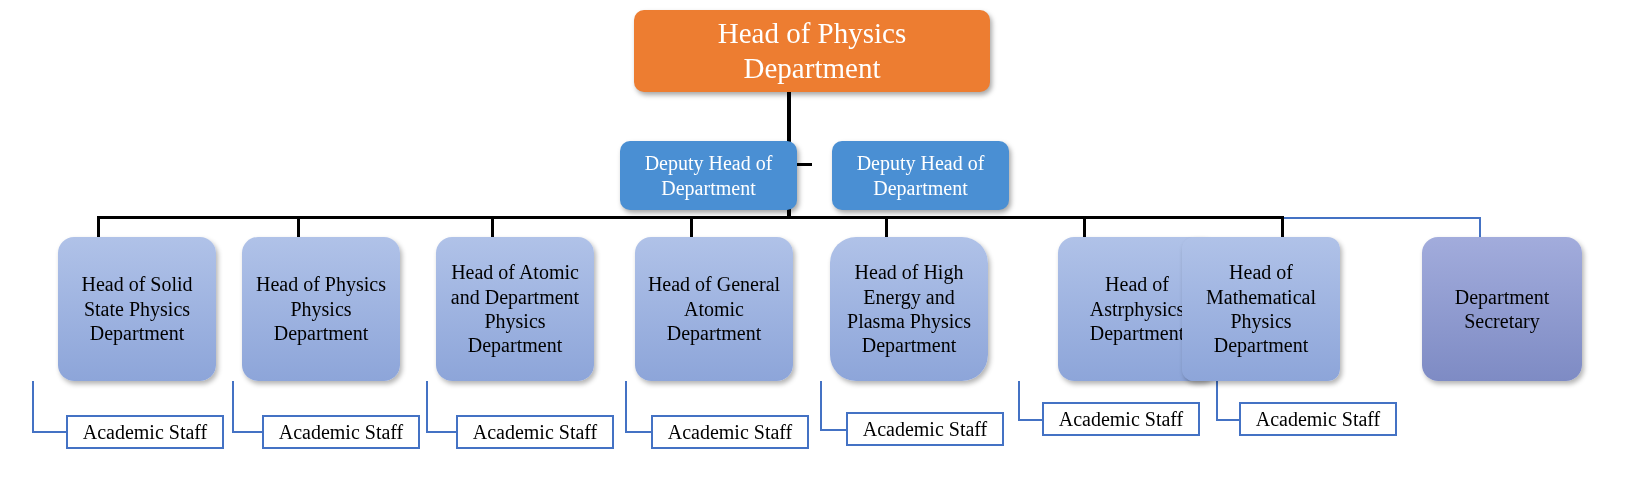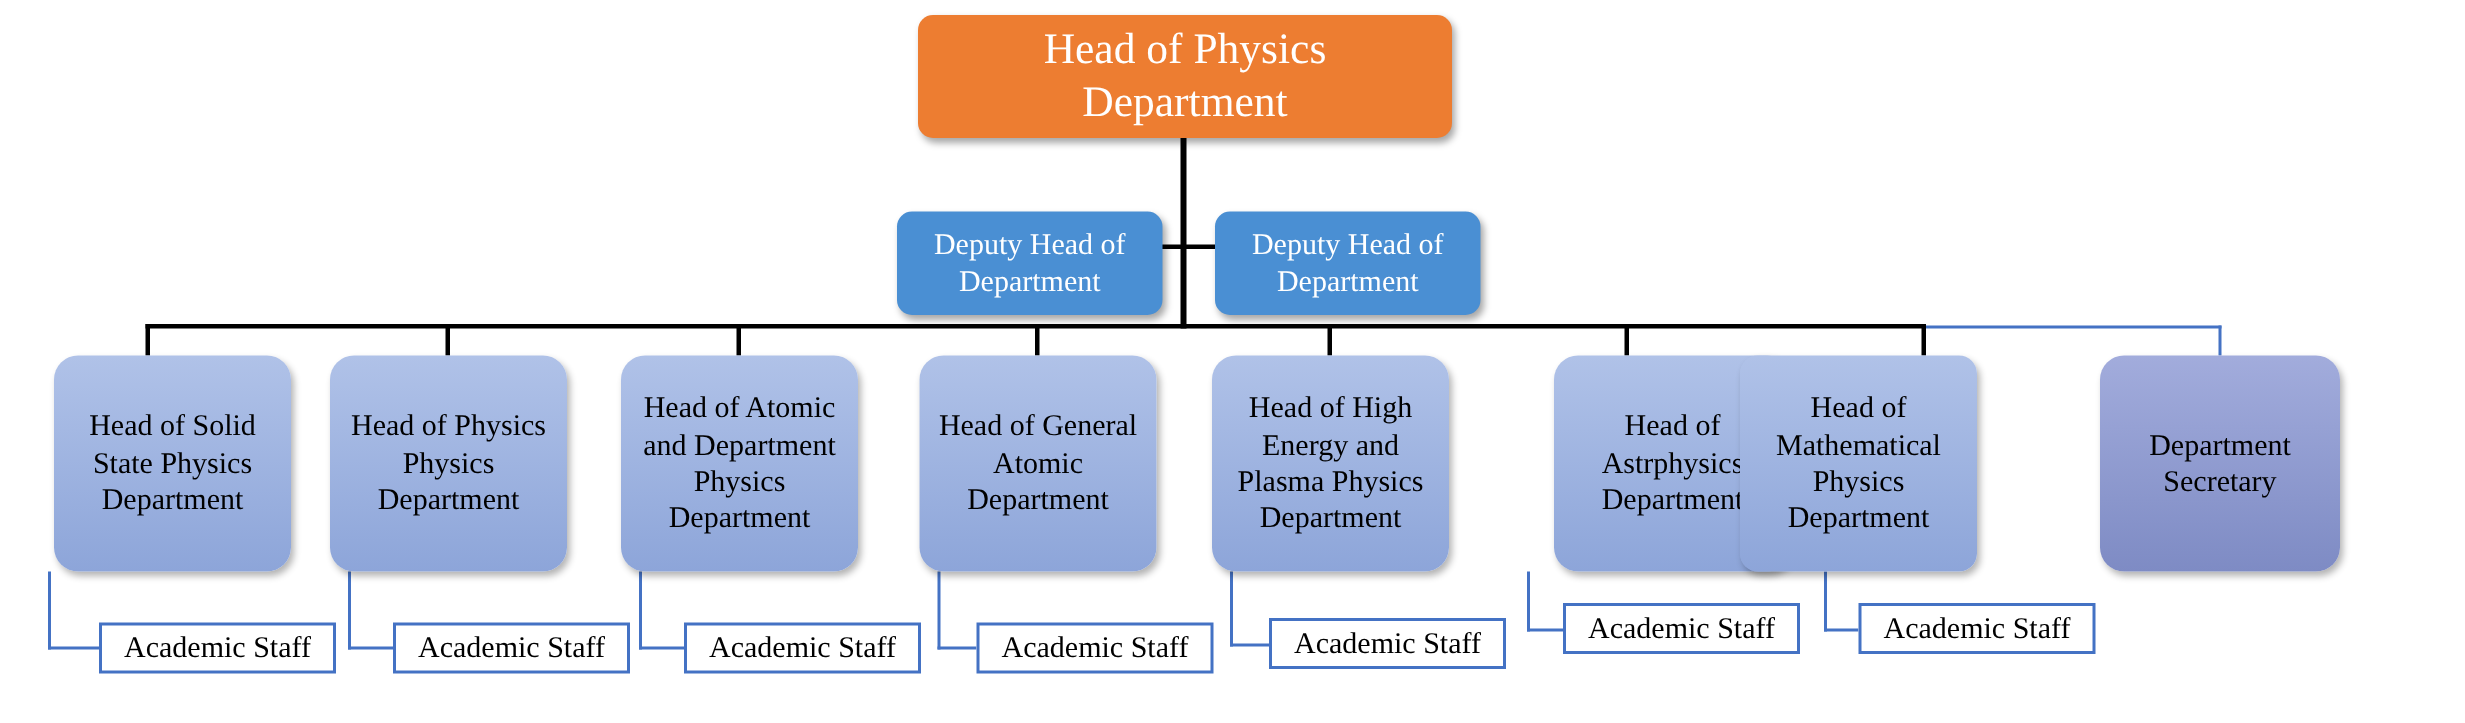--- a/index.html
+++ b/index.html
@@ -23,20 +23,21 @@
     background: var(--connector-thin, #4472C4);
   }
 
   
   .node {
     position: absolute;
     display: flex;
     align-items: center;
     justify-content: flex-end;
     text-align: center;
+    margin-left: 22px;
   }
 
   .root-node {
     left: 612px; top: 10px;
     width: 356px; height: 82px;
     background: var(--root-fill, #ED7D31);
     border-radius: 10px;
     color: #ffffff;
     font-size: 29px;
     line-height: 1.2;
@@ -68,21 +69,21 @@
     color: #000000;
     font-size: 20px;
     line-height: 1.22;
     padding: 4px 10px;
     box-shadow: 2px 3px 5px rgba(0,0,0,0.3);
   }
   .dept.d1 { left: 36px; }
   .dept.d2 { left: 220px; }
   .dept.d3 { left: 414px; }
   .dept.d4 { left: 613px; }
-  .dept.d5 { left: 808px; }
+  .dept.d5 { left: 808px; border-radius: 26px; }
   .dept.d6 { left: 1036px; }
   .dept.d7 { left: 1160px; border-radius: 12px; }
 
   .dept.secretary {
     left: 1400px;
     width: 160px;
     background: linear-gradient(180deg,
       var(--secretary-fill-top, #A2ACDC) 0%,
       var(--secretary-fill-bottom, #7E8BC4) 100%);
   }

